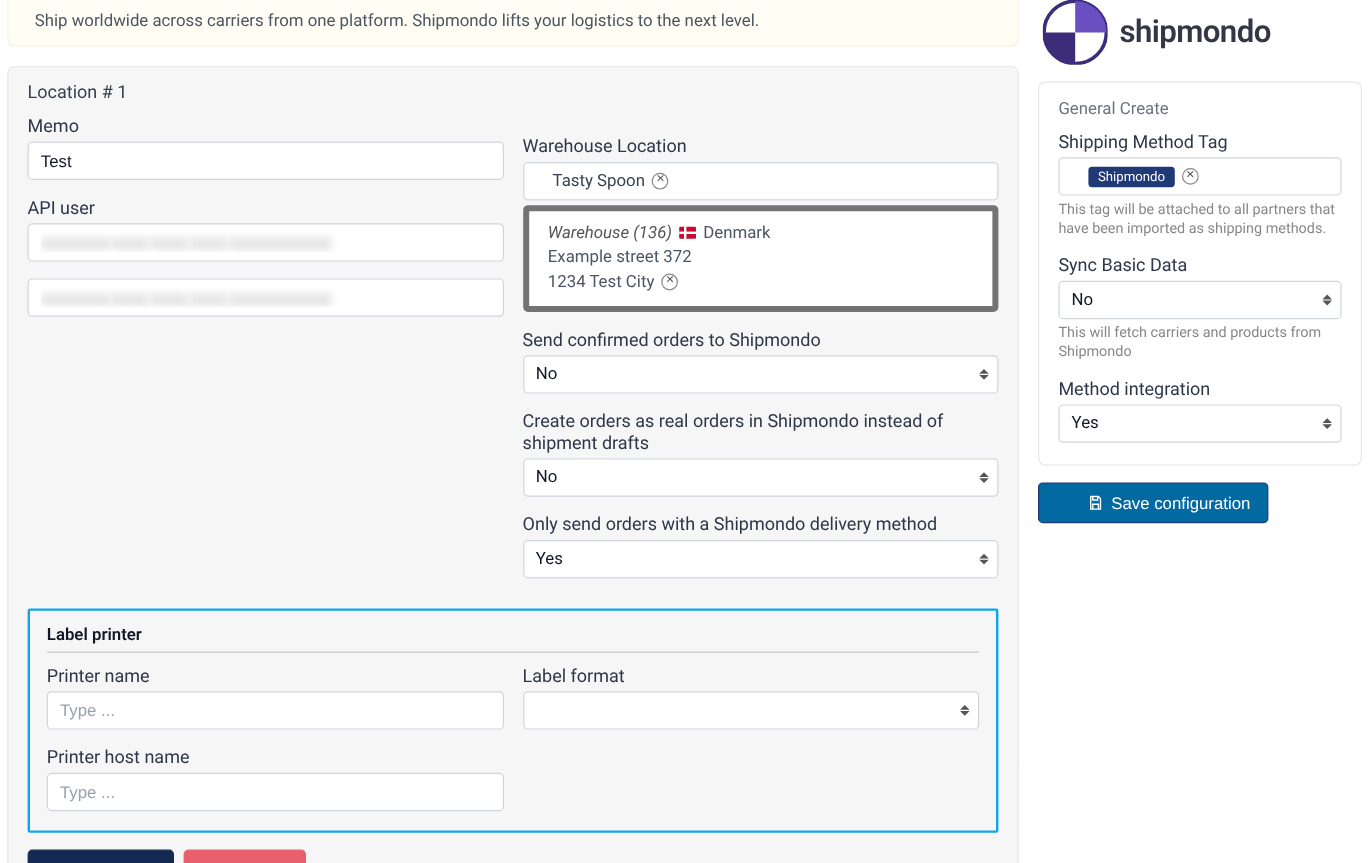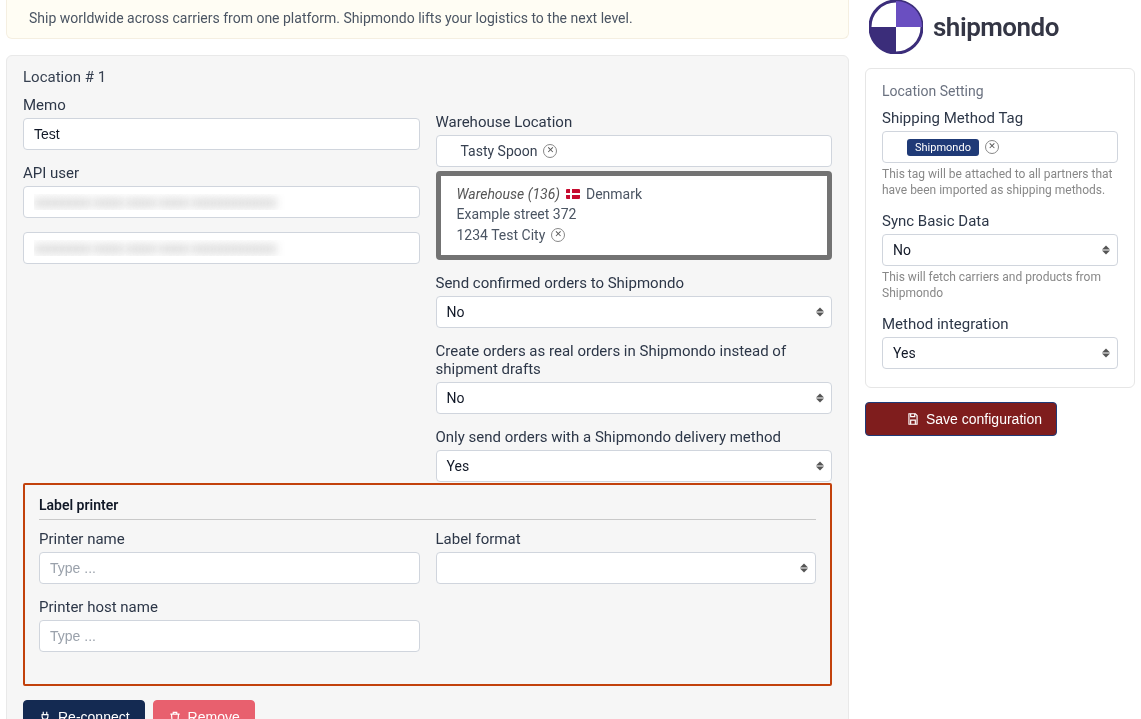--- a/index.html
+++ b/index.html
@@ -70,38 +70,38 @@
   .select-wrap .caret {
     position: absolute; right: 8px; top: 50%; transform: translateY(-50%);
     display: flex; flex-direction: column; gap: 1px; pointer-events: none;
   }
   .caret span { width:0;height:0;border-left:4px solid transparent;border-right:4px solid transparent; }
   .caret .up { border-bottom:4px solid #555; }
   .caret .dn { border-top:4px solid #555; }
   .select { padding-right: 26px; appearance: none; -webkit-appearance:none; display:flex; align-items:center; }
 
   .section-box {
-    border: 2px solid #c2410c;
+    border: 2px solid #0ea5e9;
     border-radius: 2px;
-    padding: 12px 14px 32px;
-    margin-top: 1px;
+    padding: 12px 14px 16px;
+    margin-top: 25px;
   }
   .section-header { font-weight: 600; font-size: 14px; color: #111827; margin-bottom: 6px; }
   .section-box hr { border: none; border-top: 1px solid #c9c9c9; margin: 0 0 10px; }
 
   .btn-row { display: flex; gap: 8px; margin-top: 14px; }
   .btn {
     display: inline-flex; align-items: center; gap: 6px;
     border-radius: 4px; padding: 0 14px; height: 34px;
     font-size: 14px; cursor: pointer; border: 1px solid transparent;
   }
   .btn svg { width: 14px; height: 14px; }
   .btn-darknavy { background: #142a52; color: #fff; border-color:#142a52; }
   .btn-danger   { background: #e8606e; color: #fff; border-color:#e8606e; }
-  .btn-primary  { background: #7f1d1d; color: #fff; border-color:#1f3a77;padding-left:40px; }
+  .btn-primary  { background: #0369a1; color: #fff; border-color:#1f3a77;padding-left:40px; }
 
   .logo-row { display:flex; align-items:center; gap:10px; margin-bottom:14px; padding-left:4px;}
   .logo-text { font-size: 26px; font-weight: 600; color: #343645; letter-spacing:-0.5px; }
 
   .side-card {
     border: 1px solid #e6e6e6; border-radius: 6px; padding: 14px 16px 18px; background:#fff;
   }
   .side-heading { font-size: 14px; color: #6b7280; margin-bottom: 10px; }
   .pill {
     background: #1f3a77; color:#fff; font-size:11px; padding:2px 8px; border-radius:3px; display:inline-block;
@@ -254,21 +254,21 @@
       <div class="logo-row">
         <svg width="54" height="54" viewBox="0 0 54 54">
           <circle cx="27" cy="27" r="26" fill="#fff" stroke="#3b2d7a" stroke-width="3"></circle>
           <path d="M27 1 A26 26 0 0 1 53 27 L27 27 Z" fill="#6a4fc1"></path>
           <path d="M27 53 A26 26 0 0 1 1 27 L27 27 Z" fill="#3b2d7a"></path>
         </svg>
         <span class="logo-text">shipmondo</span>
       </div>
 
       <div class="side-card">
-        <div class="side-heading">Location Setting</div>
+        <div class="side-heading">General Create</div>
 
         <div class="field">
           <label>Shipping Method Tag</label>
           <div class="input tag-input">
             <span class="tag-line">
               <span class="pill">Shipmondo</span>
               <span class="remove-circle">✕</span>
             </span>
           </div>
           <div class="hint">This tag will be attached to all partners that have been imported as shipping methods.</div>

